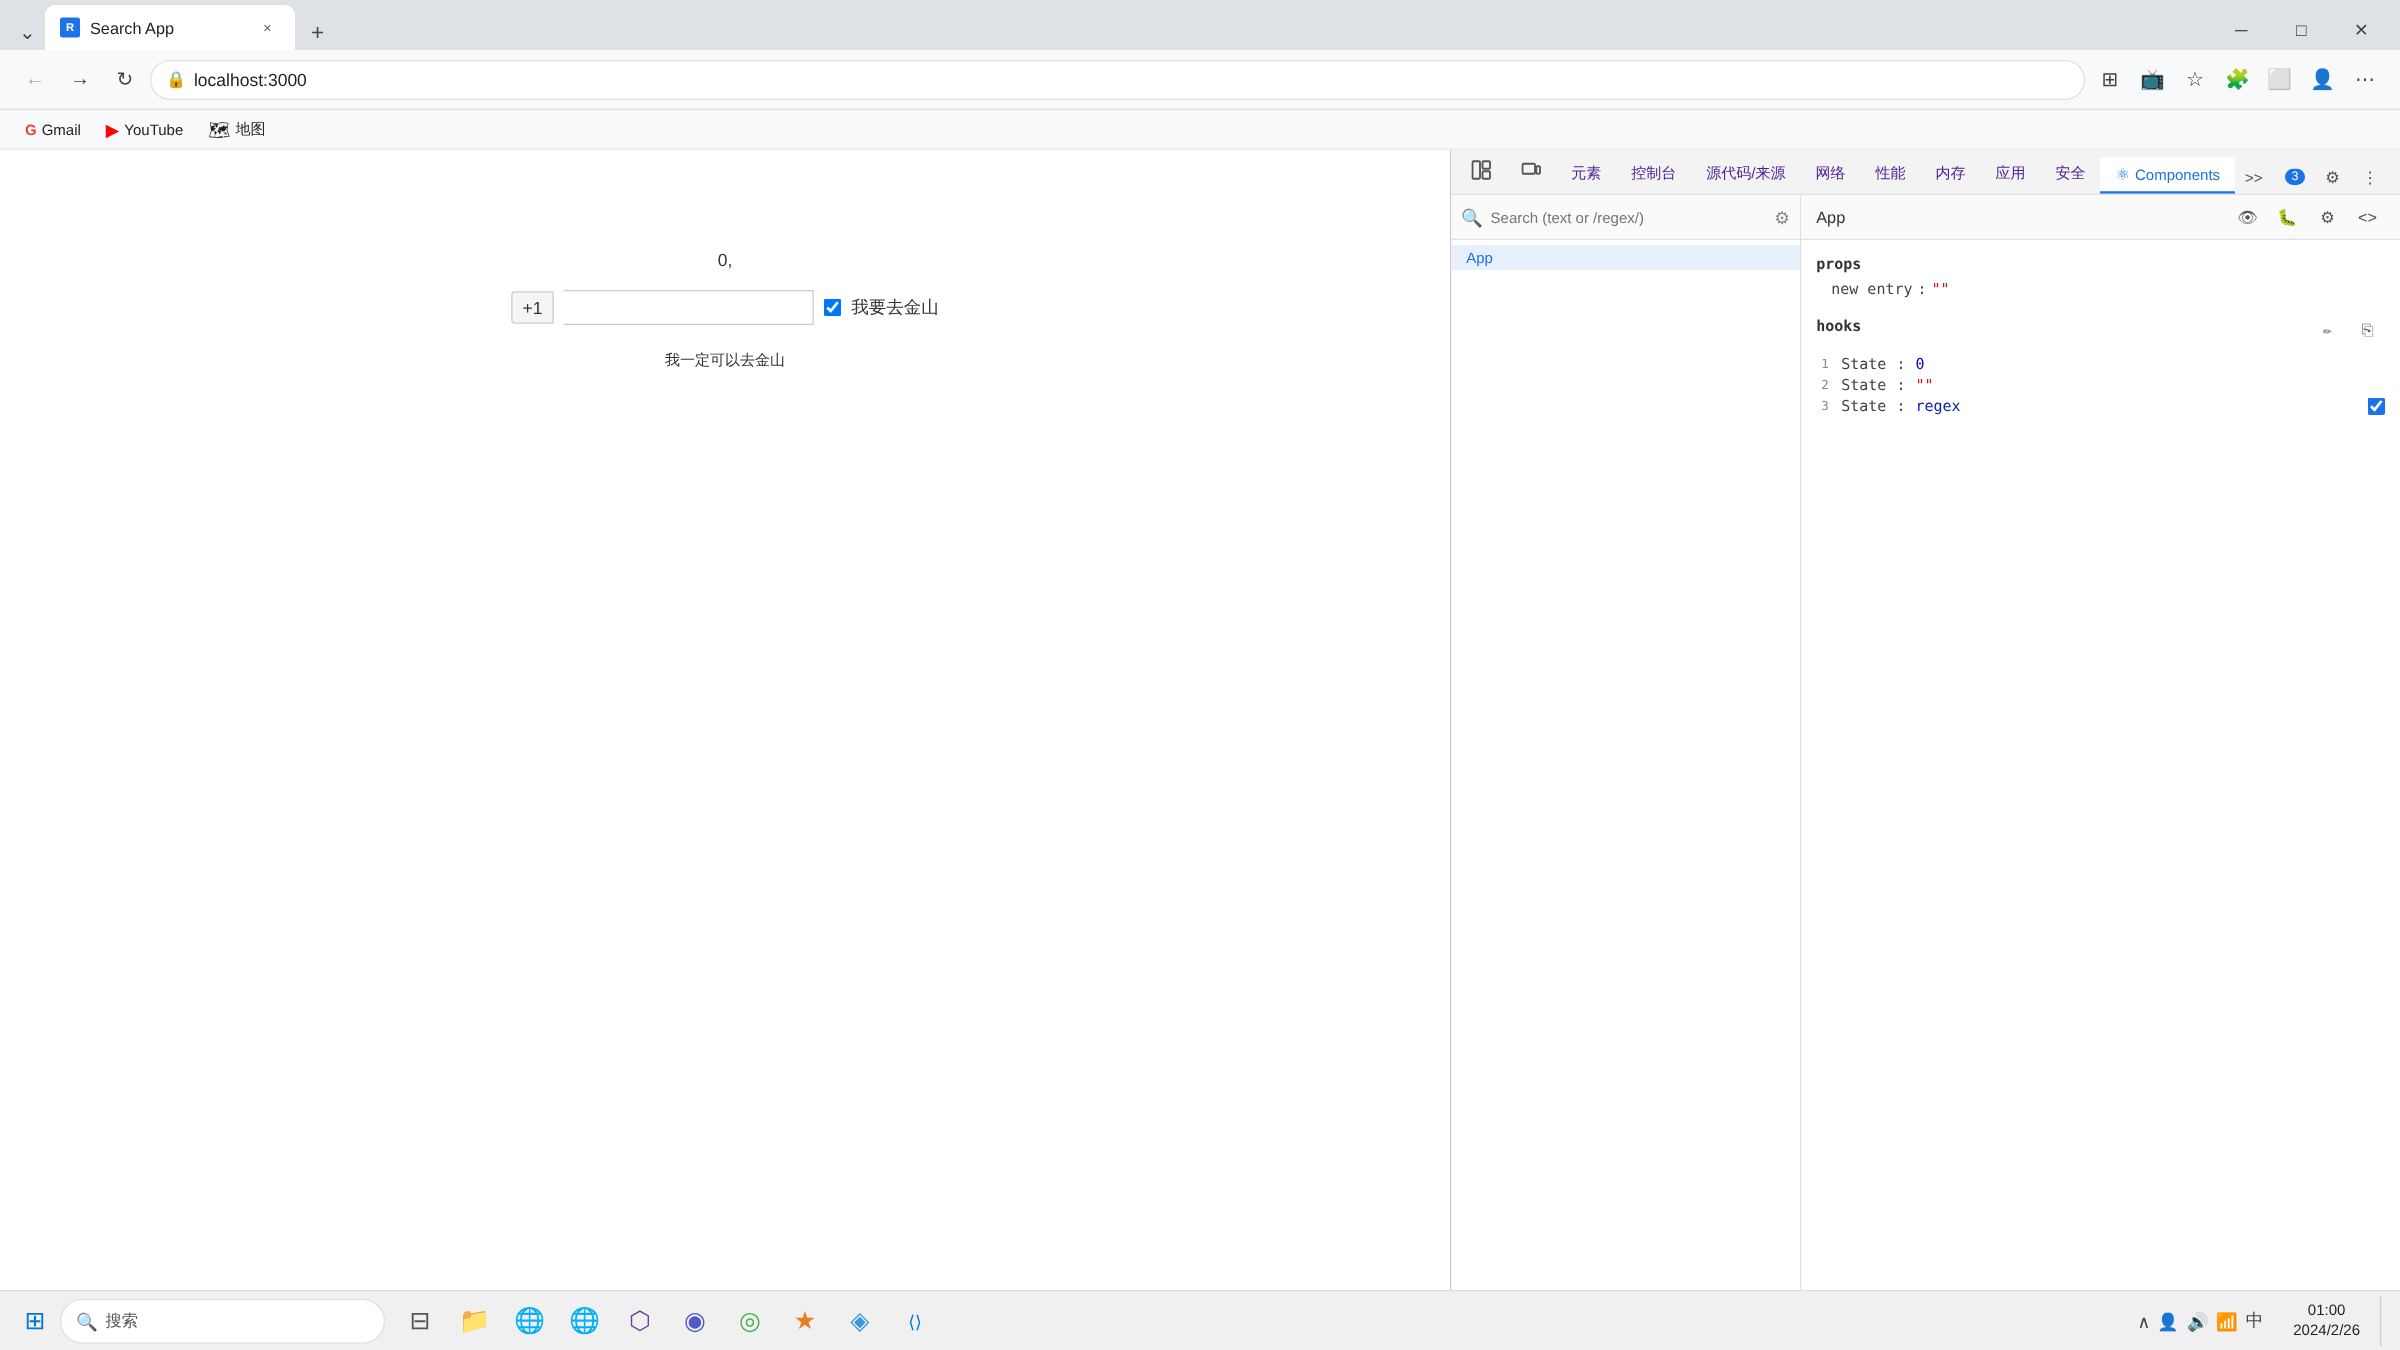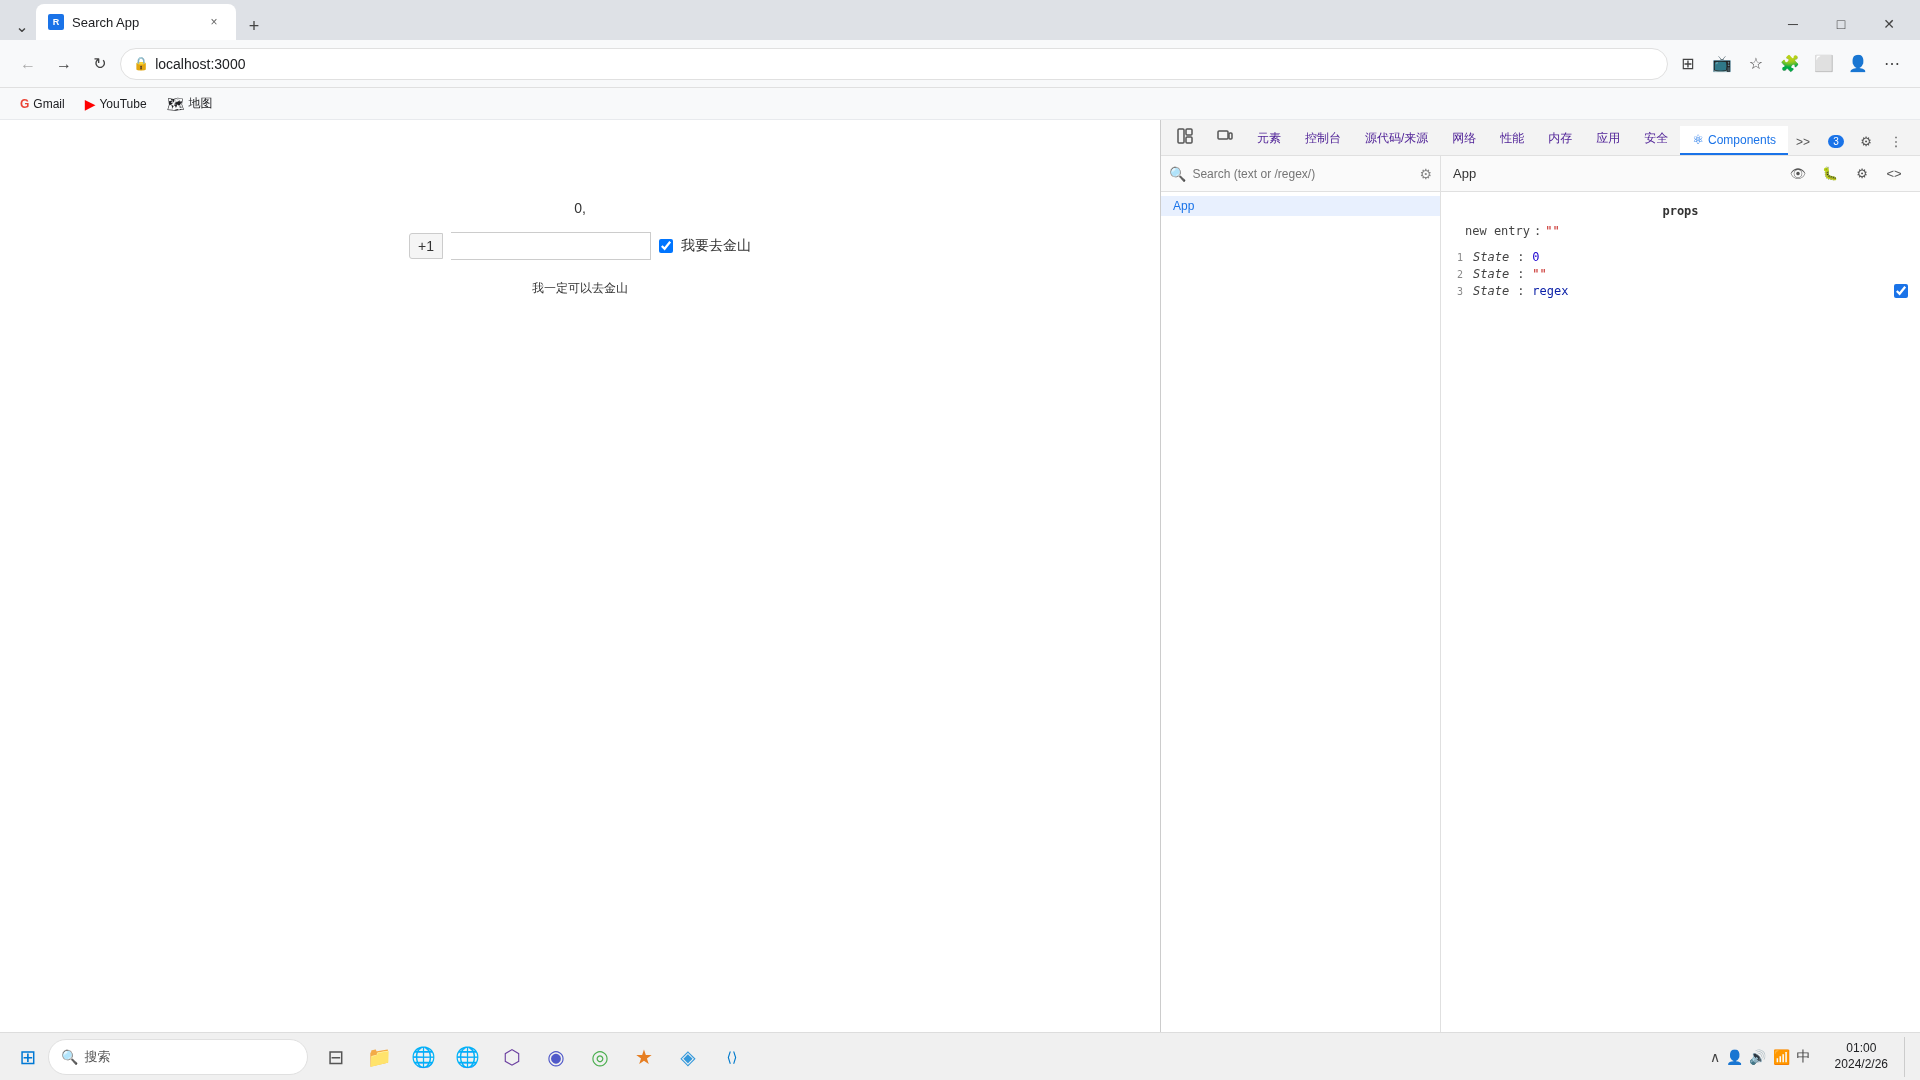--- a/index.html
+++ b/index.html
@@ -262,37 +262,37 @@
       font-size: 13px; font-weight: 500; color: #333;
     }
     .comp-detail-icons {
       display: flex; align-items: center; gap: 4px; margin-left: auto;
     }
     .comp-detail-content {
       flex: 1; overflow-y: auto; padding: 12px;
       font-family: 'Consolas', 'Monaco', monospace; font-size: 12px;
     }
     .comp-section-title {
-      font-weight: 600; color: #333; margin-bottom: 6px; font-size: 12px; text-align: center;
+      font-weight: 600; color: #333; margin-bottom: 6px; font-size: 12px;
     }
     .comp-prop-row {
       display: flex; align-items: flex-start; padding-left: 12px;
       margin-bottom: 3px; font-size: 12px;
     }
     .prop-key { color: #444; }
     .prop-colon { color: #444; margin: 0 4px; }
     .prop-value-string { color: #c41a16; }
     .prop-value-number { color: #1c00cf; }
     .prop-value-bool { color: #0d22a8; }
     .hook-row {
       display: flex; align-items: center; padding-left: 4px;
       margin-bottom: 3px; font-size: 12px; gap: 4px;
     }
     .hook-index { color: #888; font-size: 10px; width: 12px; }
-    .hook-key { color: #444; font-style: italic; }
+    .hook-key { color: #444; }
     .hook-colon { color: #444; margin: 0 4px; }
     .hooks-section { margin-bottom: 12px; position: relative; }
     .rendered-by-section { margin-bottom: 12px; }
     .rendered-item {
       padding-left: 12px; margin-bottom: 2px; font-size: 12px; color: #333;
     }
     .comp-checkbox {
       width: 14px; height: 14px; accent-color: #1a73e8;
     }
 
@@ -496,20 +496,27 @@
           <div class="comp-detail-content">
 
             <div class="comp-section-title">props</div>
             <div class="comp-prop-row">
               <span class="prop-key">new entry</span>
               <span class="prop-colon">:</span>
               <span class="prop-value-string">""</span>
             </div>
 
             <div class="hooks-section" style="margin-top:12px;">
+              <div style="display:flex;align-items:center;margin-bottom:6px;">
+                <span class="comp-section-title">hooks</span>
+                <div style="margin-left:auto;display:flex;gap:4px;">
+                  <span class="dt-icon-btn" style="font-size:12px;">✏</span>
+                  <span class="dt-icon-btn" style="font-size:12px;">⎘</span>
+                </div>
+              </div>
               <div class="hook-row">
                 <span class="hook-index">1</span>
                 <span class="hook-key">State</span>
                 <span class="hook-colon">:</span>
                 <span class="prop-value-number">0</span>
               </div>
               <div class="hook-row">
                 <span class="hook-index">2</span>
                 <span class="hook-key">State</span>
                 <span class="hook-colon">:</span>

